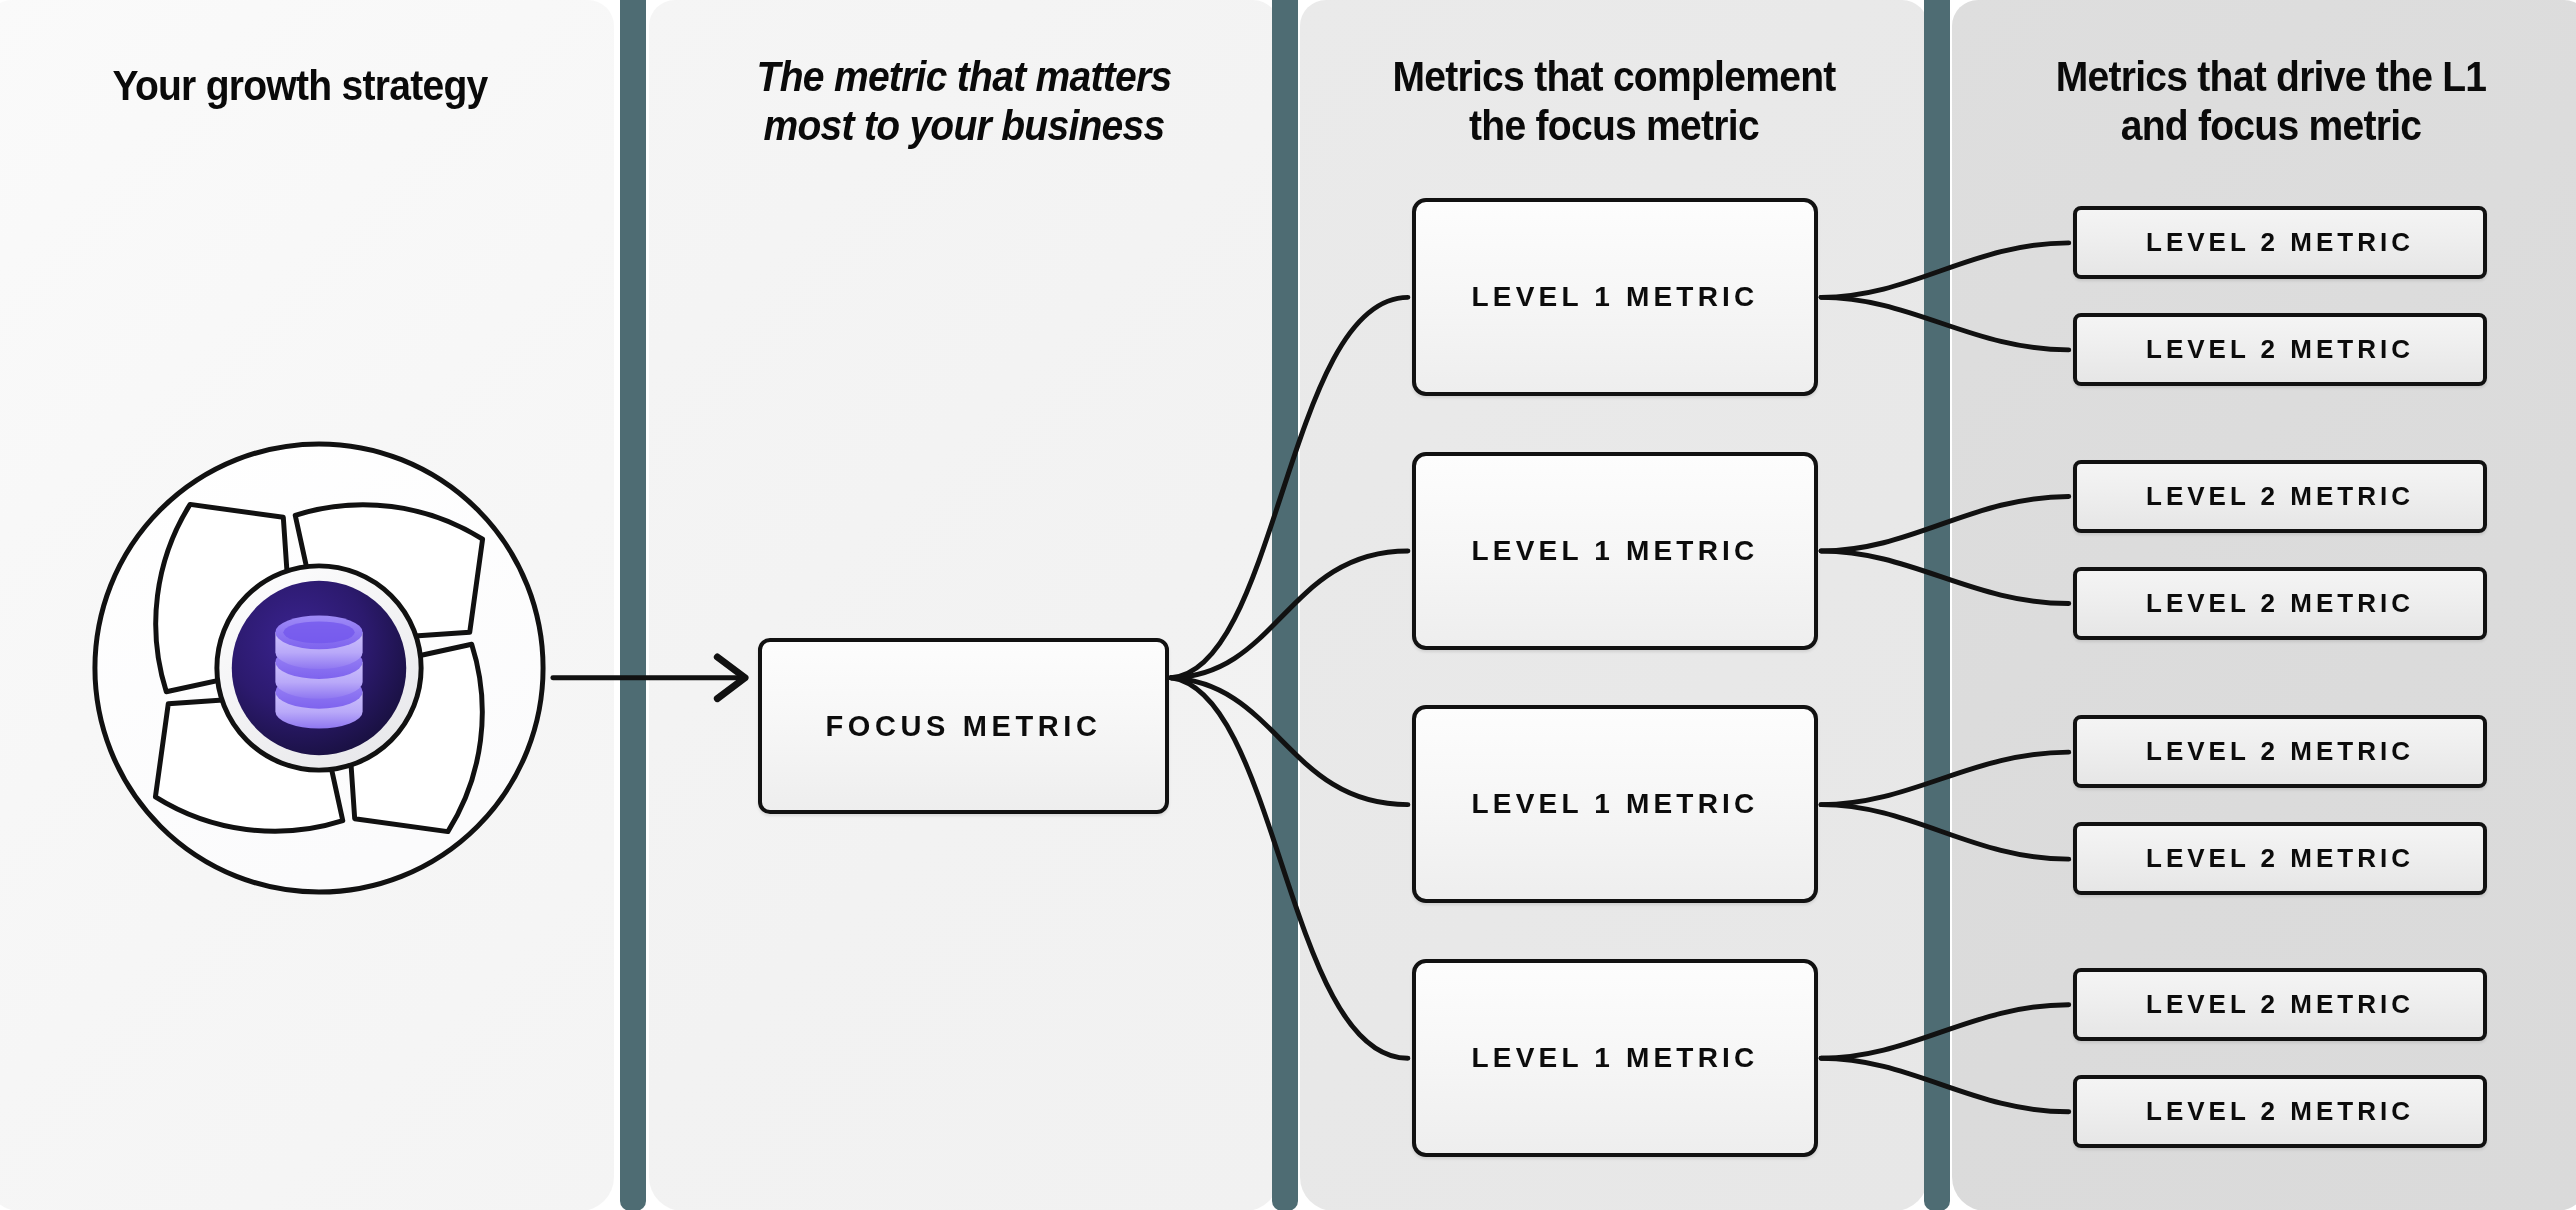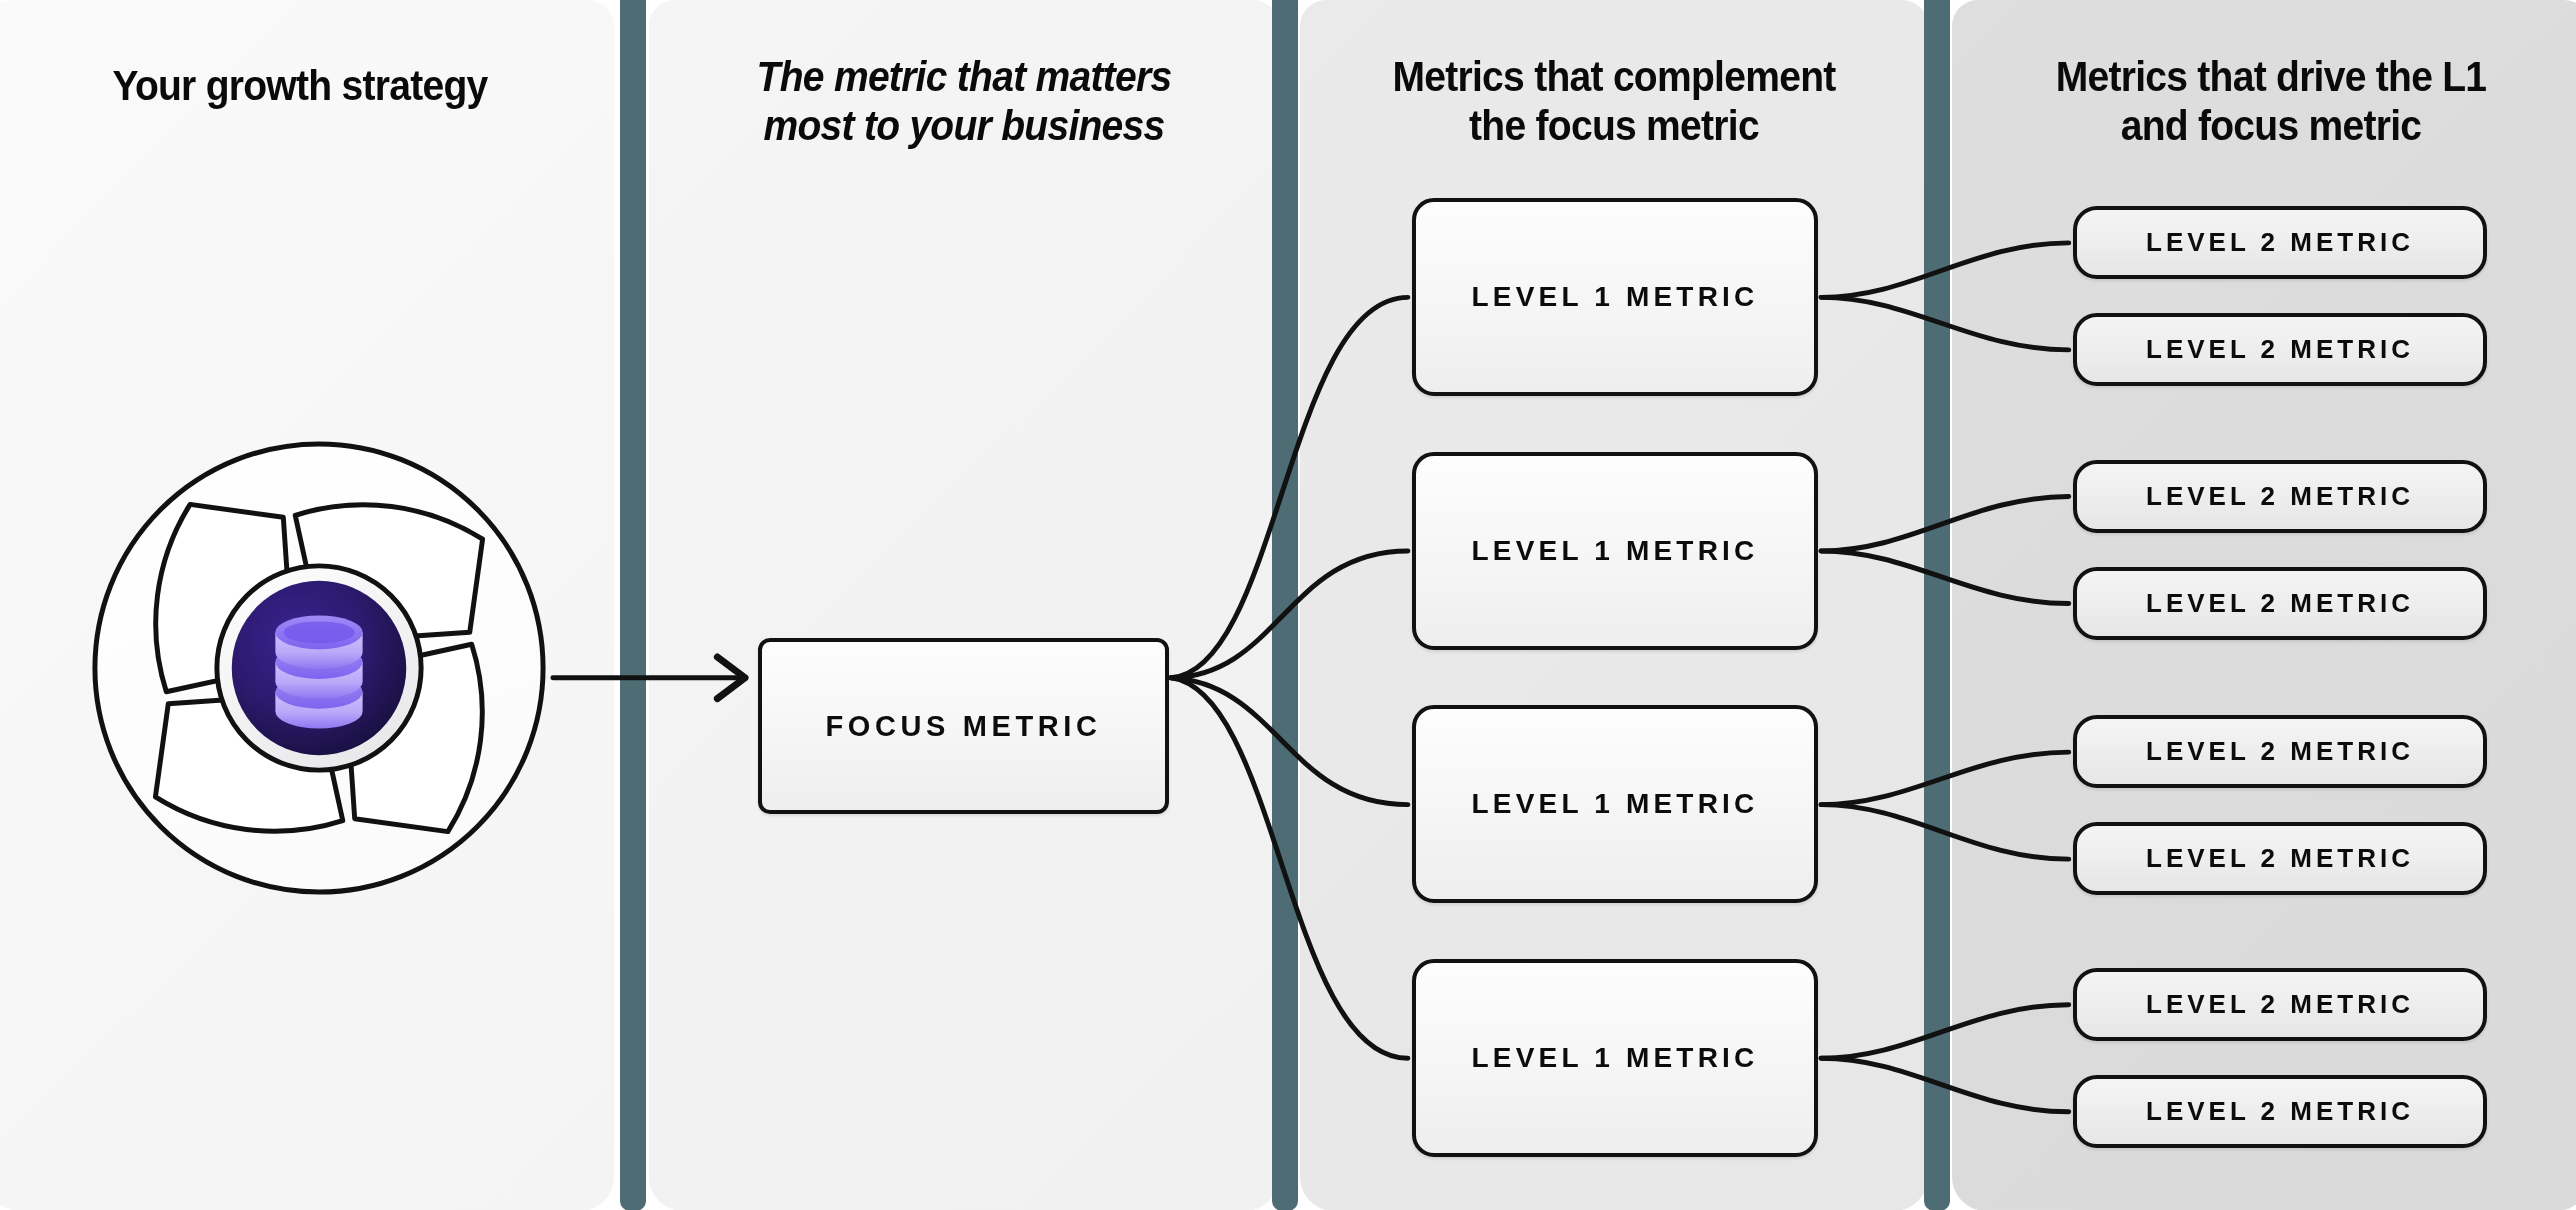--- a/index.html
+++ b/index.html
@@ -65,21 +65,21 @@
     pointer-events:none;
   }
 
   
   .mbox {
     position:absolute;
     display:flex;
     align-items:center;
     justify-content:center;
     border:4px solid #111111;
-    border-radius:22px;
+    border-radius:14px;
     background:linear-gradient(180deg,#fdfdfd 0%,#f7f7f7 45%,#eeeeee 100%);
     box-shadow:0 2px 3px rgba(0,0,0,0.10);
   }
   .mbox span {
     color:#0c0c0c;
     font-weight:700;
     font-size:28px;
     letter-spacing:4.2px;
     white-space:nowrap;
     font-family:"Liberation Sans", sans-serif;
@@ -94,21 +94,21 @@
   #focus-box span { font-size:29px; letter-spacing:4.6px; }
 
   .l1 {
     left:1412px;
     width:406px; height:198px;
   }
   .l2 {
     left:2073px;
     width:414px; height:73px;
     border-width:4px;
-    border-radius:24px;
+    border-radius:8px;
     background:linear-gradient(180deg,#f4f4f4 0%,#efefef 40%,#e6e6e6 100%);
     text-align:center;
   }
   .l2 span { font-size:26px; letter-spacing:4px; }
 
   
   #emblem {
     position:absolute;
     left:87px; top:436px;
     width:464px; height:464px;

